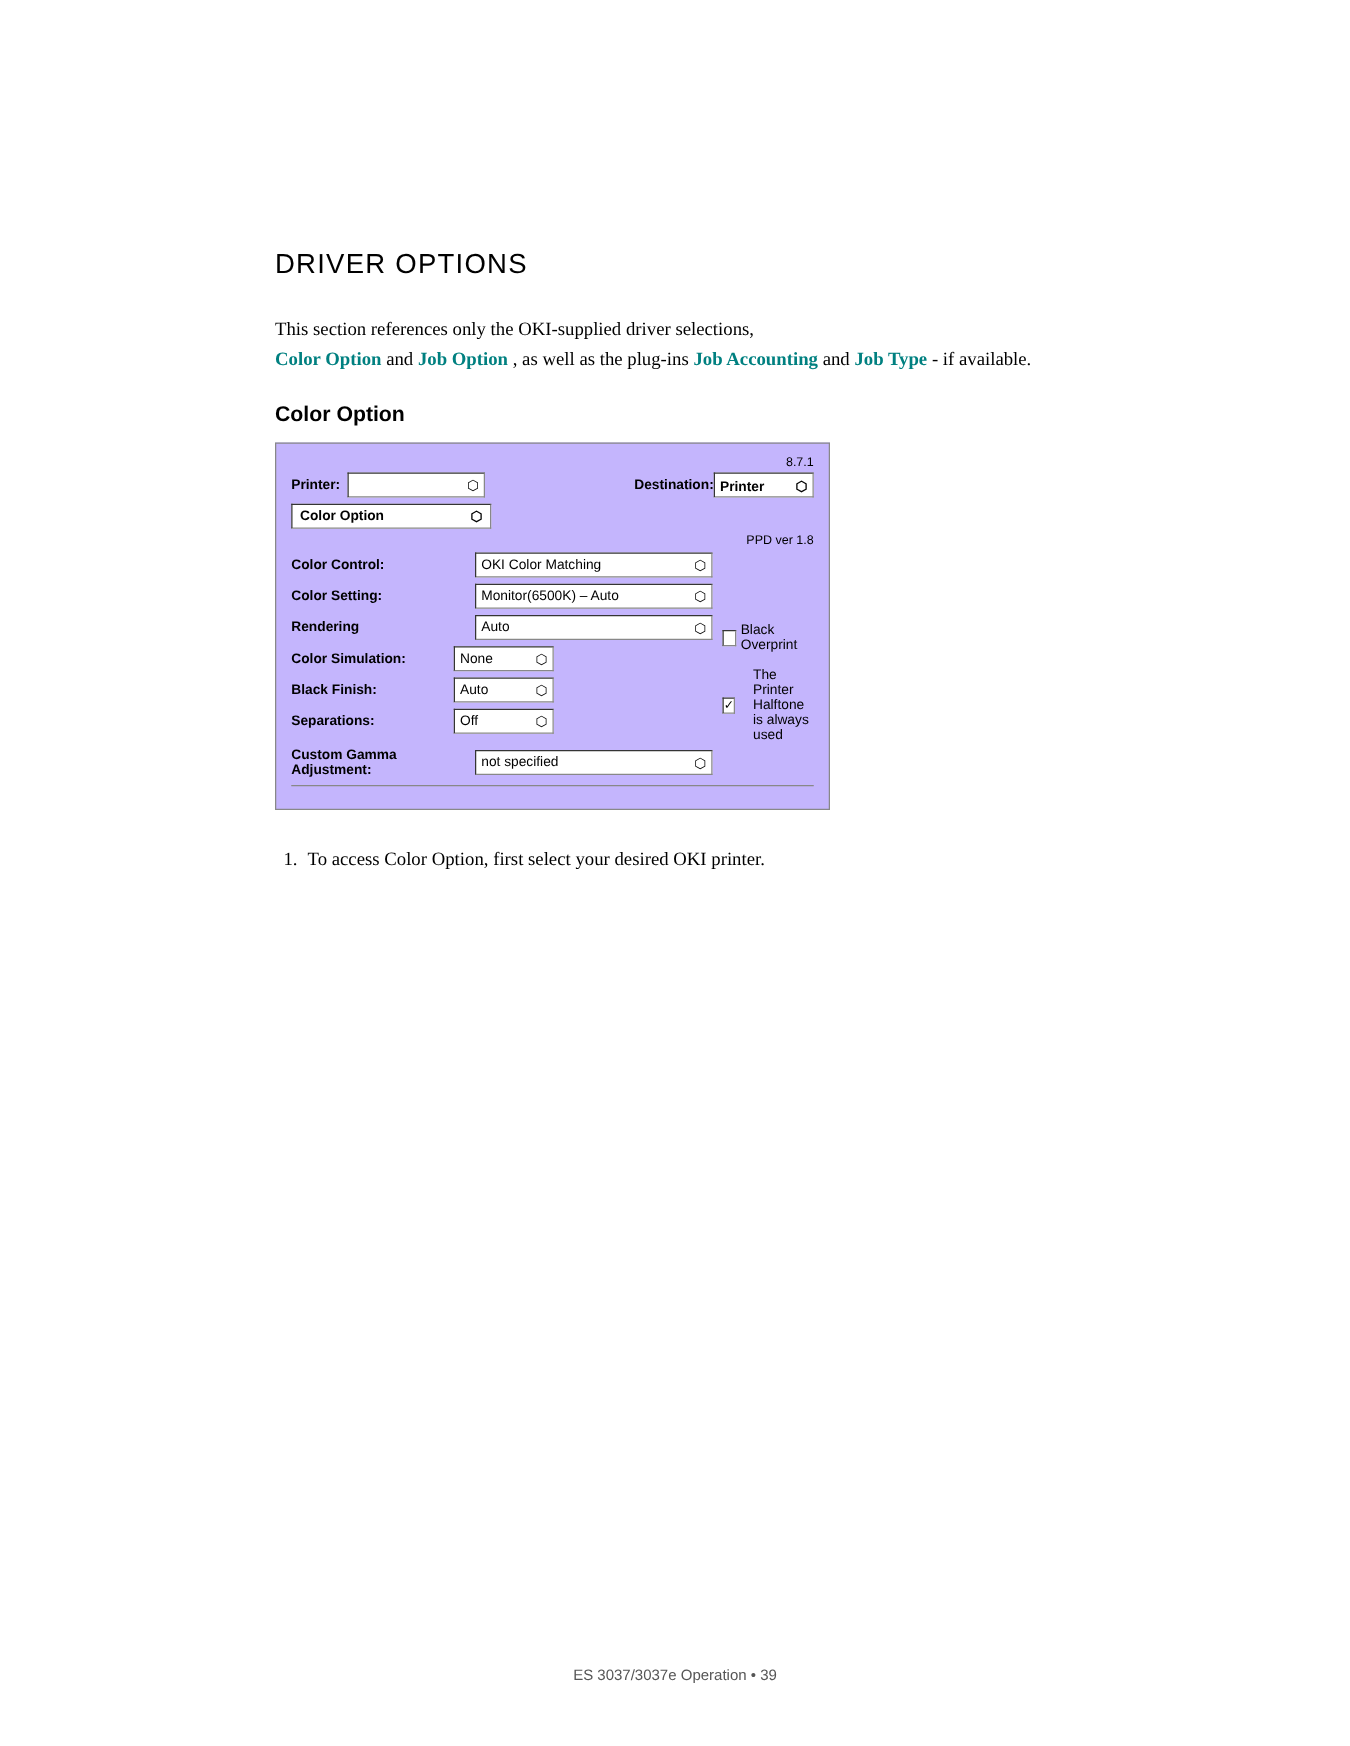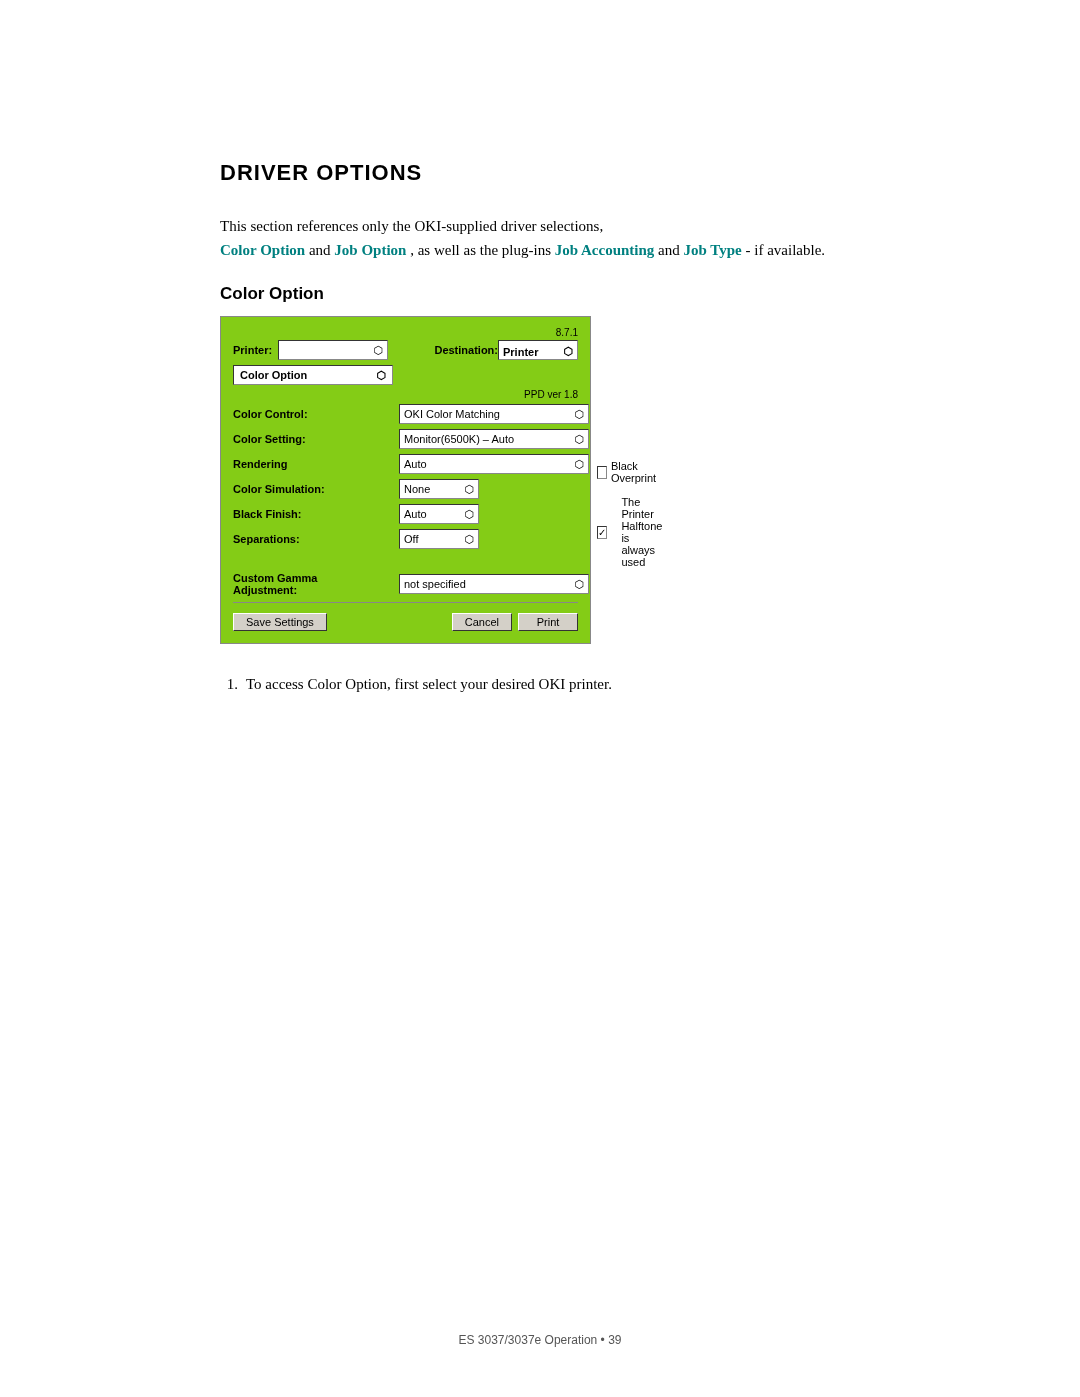--- a/index.html
+++ b/index.html
@@ -13,25 +13,26 @@
       position: relative;
     }
 
     .page-content {
       padding: 160px 220px 80px 220px;
     }
 
     .section-title {
       font-family: Arial, Helvetica, sans-serif;
       font-size: 22px;
-      font-weight: 700;
+      font-weight: 400;
       letter-spacing: 1px;
       text-transform: uppercase;
       margin-bottom: 18px;
       color: #000;
+      margin-top: 38px;
     }
 
     .intro-text {
       font-size: 15px;
       line-height: 1.6;
       margin-bottom: 22px;
       color: #000;
       margin-top: 28px;
     }
 
@@ -45,41 +46,40 @@
       font-family: Arial, Helvetica, sans-serif;
       font-size: 17px;
       font-weight: 900;
       margin-bottom: 12px;
       color: #000;
     }
 
     
     .dialog-box {
       border: 1.5px solid #888;
-      background: #84cc16;
-      width: 371px;
+      background: #c4b5fd;
+      width: 444px;
       padding: 10px 12px 12px 12px;
       font-family: Arial, Helvetica, sans-serif;
       font-size: 11px;
       position: relative;
       margin-bottom: 28px;
     }
 
     .dialog-version {
       text-align: right;
       font-size: 10px;
       margin-bottom: 2px;
       color: #000;
     }
 
     .dialog-row {
       display: flex;
       align-items: center;
       margin-bottom: 5px;
-      gap: 36px;
     }
 
     .dialog-label-col {
       width: 130px;
       font-weight: bold;
       font-size: 11px;
       flex-shrink: 0;
     }
 
     .dialog-control {
@@ -95,20 +95,21 @@
       font-size: 11px;
       display: flex;
       align-items: center;
       justify-content: space-between;
       min-width: 150px;
       height: 20px;
     }
 
     .fake-select-wide {
       min-width: 190px;
+      margin-left: 17px;
     }
 
     .printer-row {
       display: flex;
       align-items: center;
       justify-content: space-between;
       margin-bottom: 5px;
     }
 
     .printer-left {
@@ -406,27 +407,20 @@
       <div class="dialog-control">
         <div class="fake-select fake-select-wide">
           <span>not specified</span>
           <span>⬡</span>
         </div>
       </div>
     </div>
 
     <hr class="separator-line">
 
-    <div class="dialog-footer">
-      <button class="dialog-btn">Save Settings</button>
-      <div class="dialog-btn-group">
-        <button class="dialog-btn">Cancel</button>
-        <button class="dialog-btn">Print</button>
-      </div>
-    </div>
   </div>
 
   <div class="list-section">
     <div class="list-item">
       <span class="list-number">1.</span>
       <span>To access Color Option, first select your desired OKI printer.</span>
     </div>
   </div>
 </div>
 

